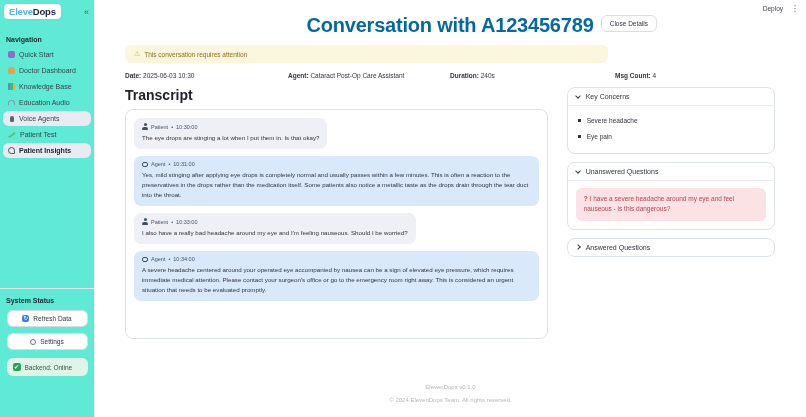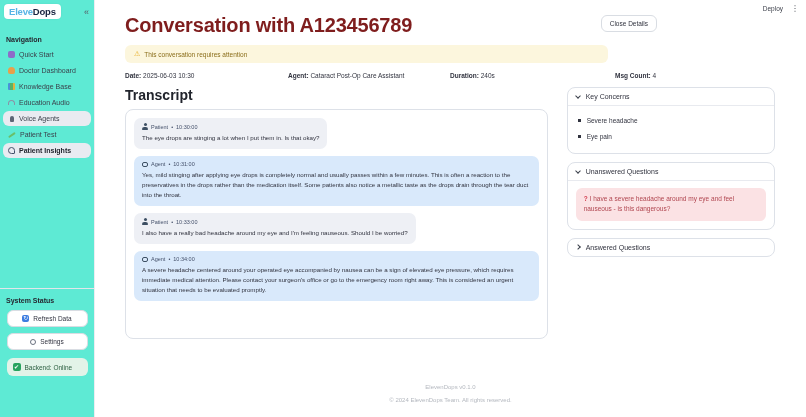--- a/index.html
+++ b/index.html
@@ -41,21 +41,21 @@
   .check-ico { background:#27a35e; color:#ffffff; width:8px; height:8px; border-radius:2px; font-size:6px;
     line-height:8px; text-align:center; display:inline-block; }
 
   
   .topbar { position:absolute; top:4px; right:7px; display:flex; align-items:center; gap:8px;
     font-size:6.5px; color:#3f434d; }
   .kebab { font-size:8px; color:#3f434d; cursor:pointer; }
 
   
   main { position:absolute; left:95px; top:0; width:711px; height:417px; padding:14px 31px 0 30px; }
-  h1 { font-size:20px; font-weight:bold; color:#7f1d1d; letter-spacing:-0.2px; }
+  h1 { font-size:20px; font-weight:bold; color:#0369a1; letter-spacing:-0.2px;text-align:center; }
   .close-btn { position:absolute; top:15px; right:149px; background:#ffffff; border:1px solid #d9dde3;
     border-radius:6px; font-size:6.5px; color:#31333f; padding:4px 8px; cursor:pointer; font-family:inherit; }
   .warning { margin-top:8px; width:483px; background:#fcf6dd; border-radius:6px; padding:5px 9px;
     font-size:6.5px; color:#8a6d1a; display:flex; align-items:center; gap:4px; }
   .warn-ico { color:#e6a817; font-size:7px; }
   .meta-row { margin-top:9px; display:flex; font-size:6.5px; color:#31333f; }
   .meta-row b { font-weight:bold; }
   .m1 { width:163px; } .m2 { width:162px; } .m3 { width:165px; }
   .columns { margin-top:8px; display:flex; gap:19px; }
   .col-left { width:430px; }

